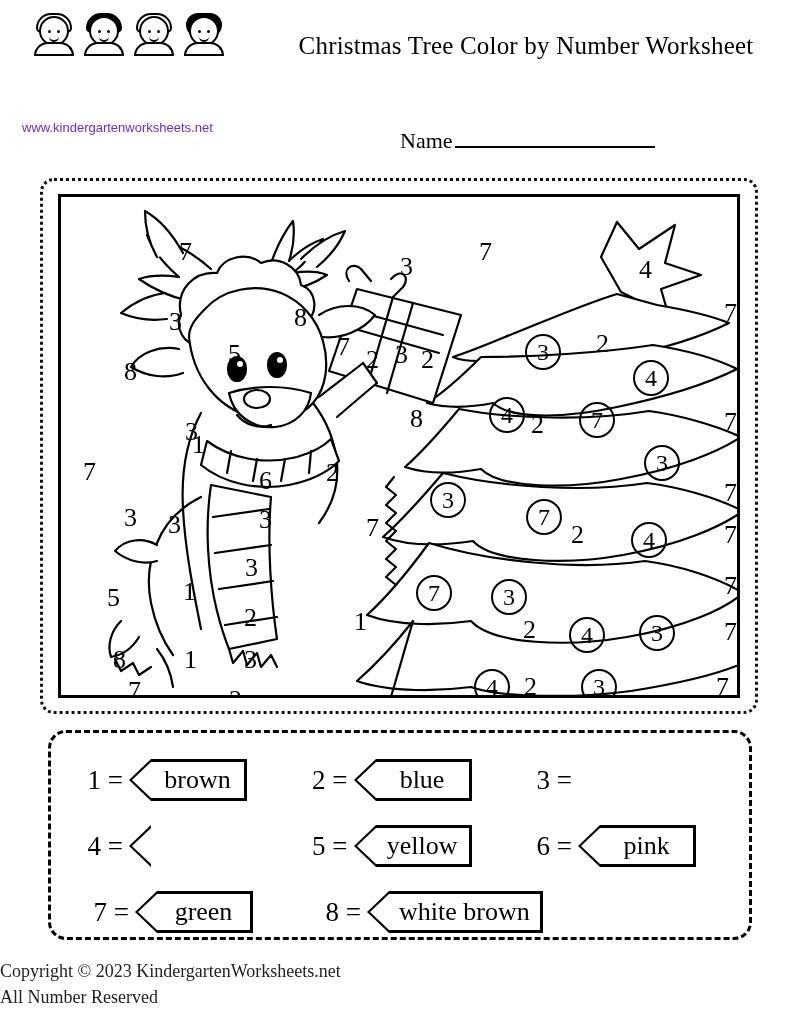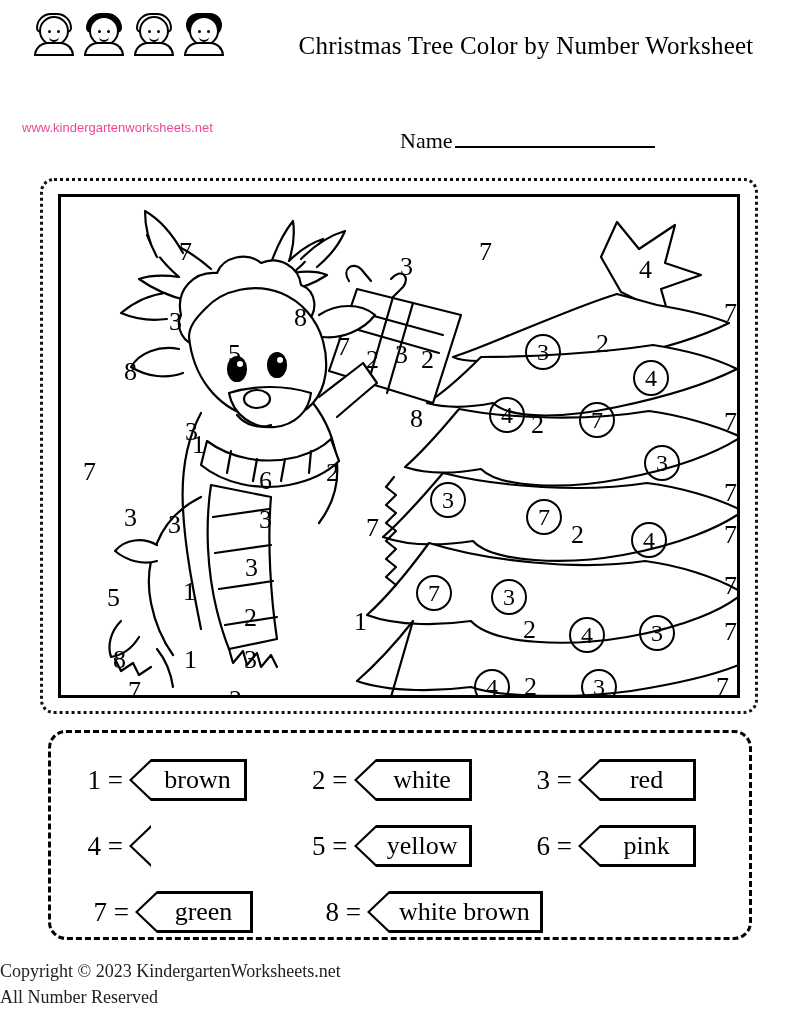--- a/index.html
+++ b/index.html
@@ -110,21 +110,21 @@
     font-size: 20px;
     letter-spacing: -0.3px;
     white-space: nowrap;
   }
   .site-url {
     position: absolute;
     left: 22px;
     top: 120px;
     font-family: "Liberation Sans", sans-serif;
     font-size: 13px;
-    color: #ec4899;
+    color: #6d28d9;
   }
   .worksheet-title {
     position: absolute;
     left: 264px;
     top: 32px;
     width: 524px;
     text-align: center;
     font-family: "Liberation Serif", serif;
     font-size: 25px;
     letter-spacing: 0.2px;
@@ -488,29 +488,25 @@
       <span class="knum">1 =</span>
       <span class="crayon">
         <span class="tip"></span>
         <span class="barrel">brown</span>
       </span>
     </div>
     <div class="key-item key-col-2">
       <span class="knum">2 =</span>
       <span class="crayon">
         <span class="tip"></span>
-        <span class="barrel">white</span>
+        <span class="barrel">blue</span>
       </span>
     </div>
     <div class="key-item key-col-3">
       <span class="knum">3 =</span>
-      <span class="crayon">
-        <span class="tip"></span>
-        <span class="barrel">red</span>
-      </span>
     </div>
   </div>
 
   <div class="key-row">
     <div class="key-item key-col-1">
       <span class="knum">4 =</span>
       <span class="crayon">
         <span class="tip"></span>
       </span>
     </div>

